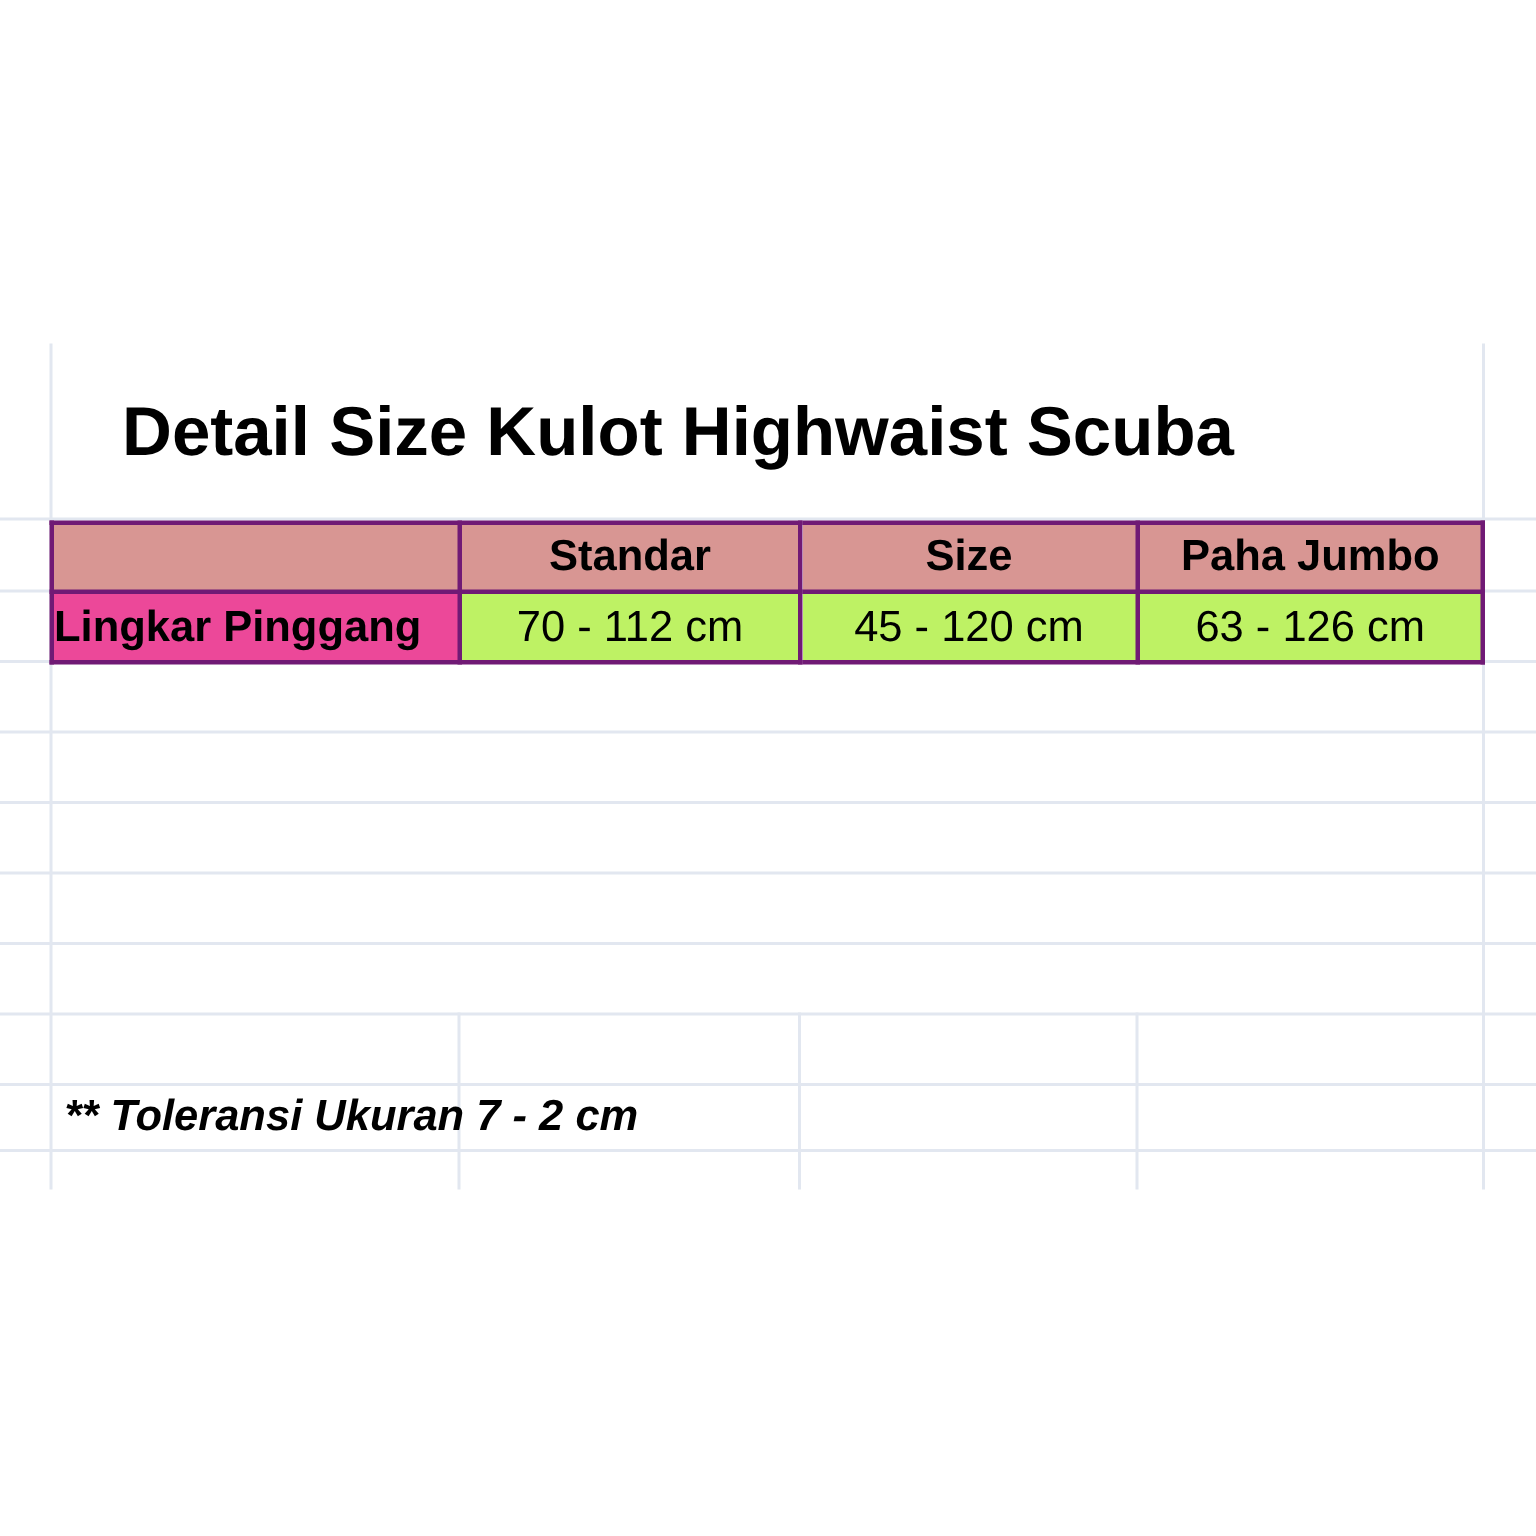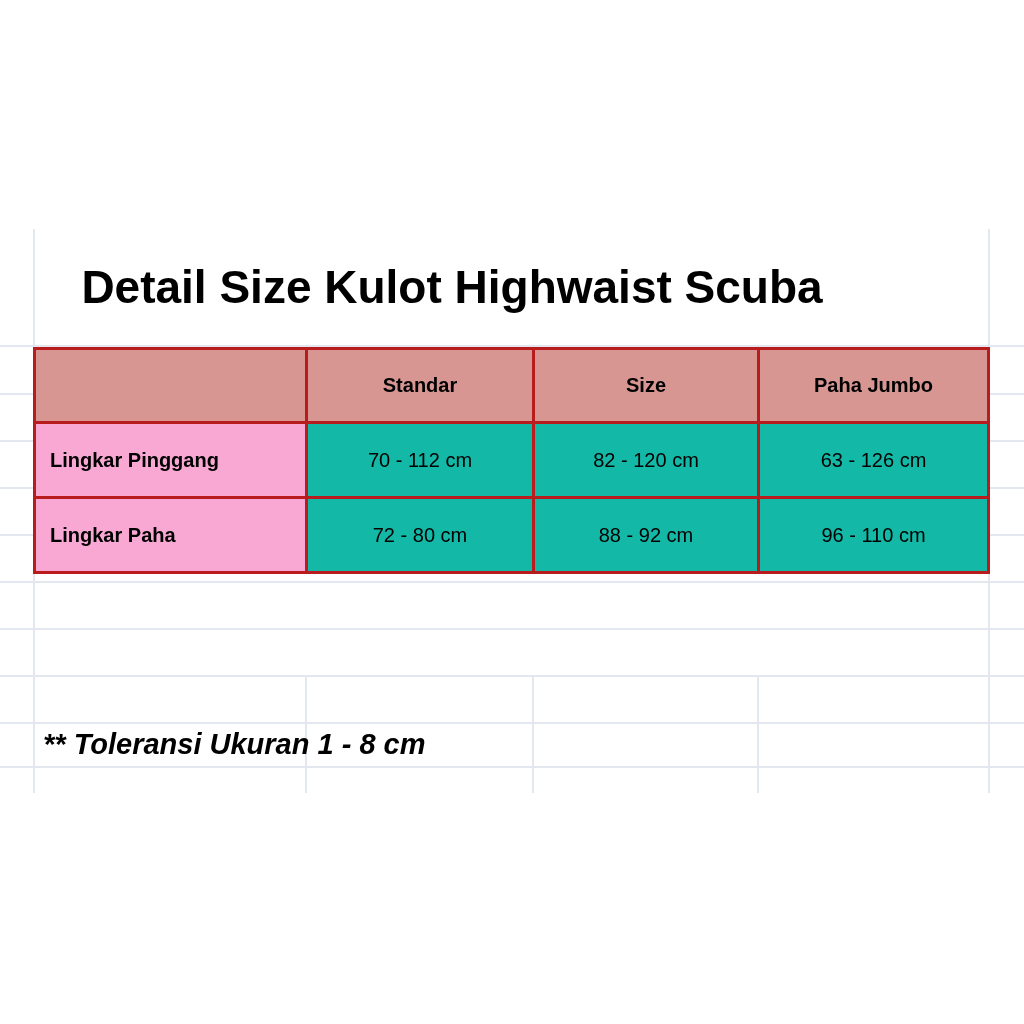--- a/index.html
+++ b/index.html
@@ -39,41 +39,41 @@
   table.size-table {
     position: absolute;
     left: 33px;
     top: 347px;
     width: 954px;
     border-collapse: collapse;
     table-layout: fixed;
     z-index: 2;
   }
   table.size-table td {
-    border: 3px solid #b91c1c;
-    font-size: 20px;
-    padding: 14px;
+    border: 3px solid #701a75;
+    font-size: 29px;
+    padding: 0;
     overflow: hidden;
     white-space: nowrap;
   }
   td.hdr {
     background: #d89693;
     font-weight: bold;
     text-align: center;
     height: 43px;
   }
   td.lbl {
-    background: #f9a8d4;
+    background: #ec4899;
     font-weight: bold;
     text-align: left;
     padding-left: 10px;
     height: 44px;
   }
   td.val {
-    background: #14b8a6;
+    background: #bef264;
     text-align: center;
     height: 44px;
   }
 
   
   .note {
     position: absolute;
     left: 43px;
     top: 722px;
     height: 44px;
@@ -119,27 +119,21 @@
     <tbody>
       <tr>
         <td class="hdr"></td>
         <td class="hdr">Standar</td>
         <td class="hdr">Size</td>
         <td class="hdr">Paha Jumbo</td>
       </tr>
       <tr>
         <td class="lbl">Lingkar Pinggang</td>
         <td class="val">70 - 112 cm</td>
-        <td class="val">82 - 120 cm</td>
+        <td class="val">45 - 120 cm</td>
         <td class="val">63 - 126 cm</td>
-      </tr>
-      <tr>
-        <td class="lbl">Lingkar Paha</td>
-        <td class="val">72 - 80 cm</td>
-        <td class="val">88 - 92 cm</td>
-        <td class="val">96 - 110 cm</td>
       </tr>
     </tbody>
   </table>
 
-  <div class="note">** Toleransi Ukuran 1 - 8 cm</div>
+  <div class="note">** Toleransi Ukuran 7 - 2 cm</div>
 
 </div>
 
 </body></html>

